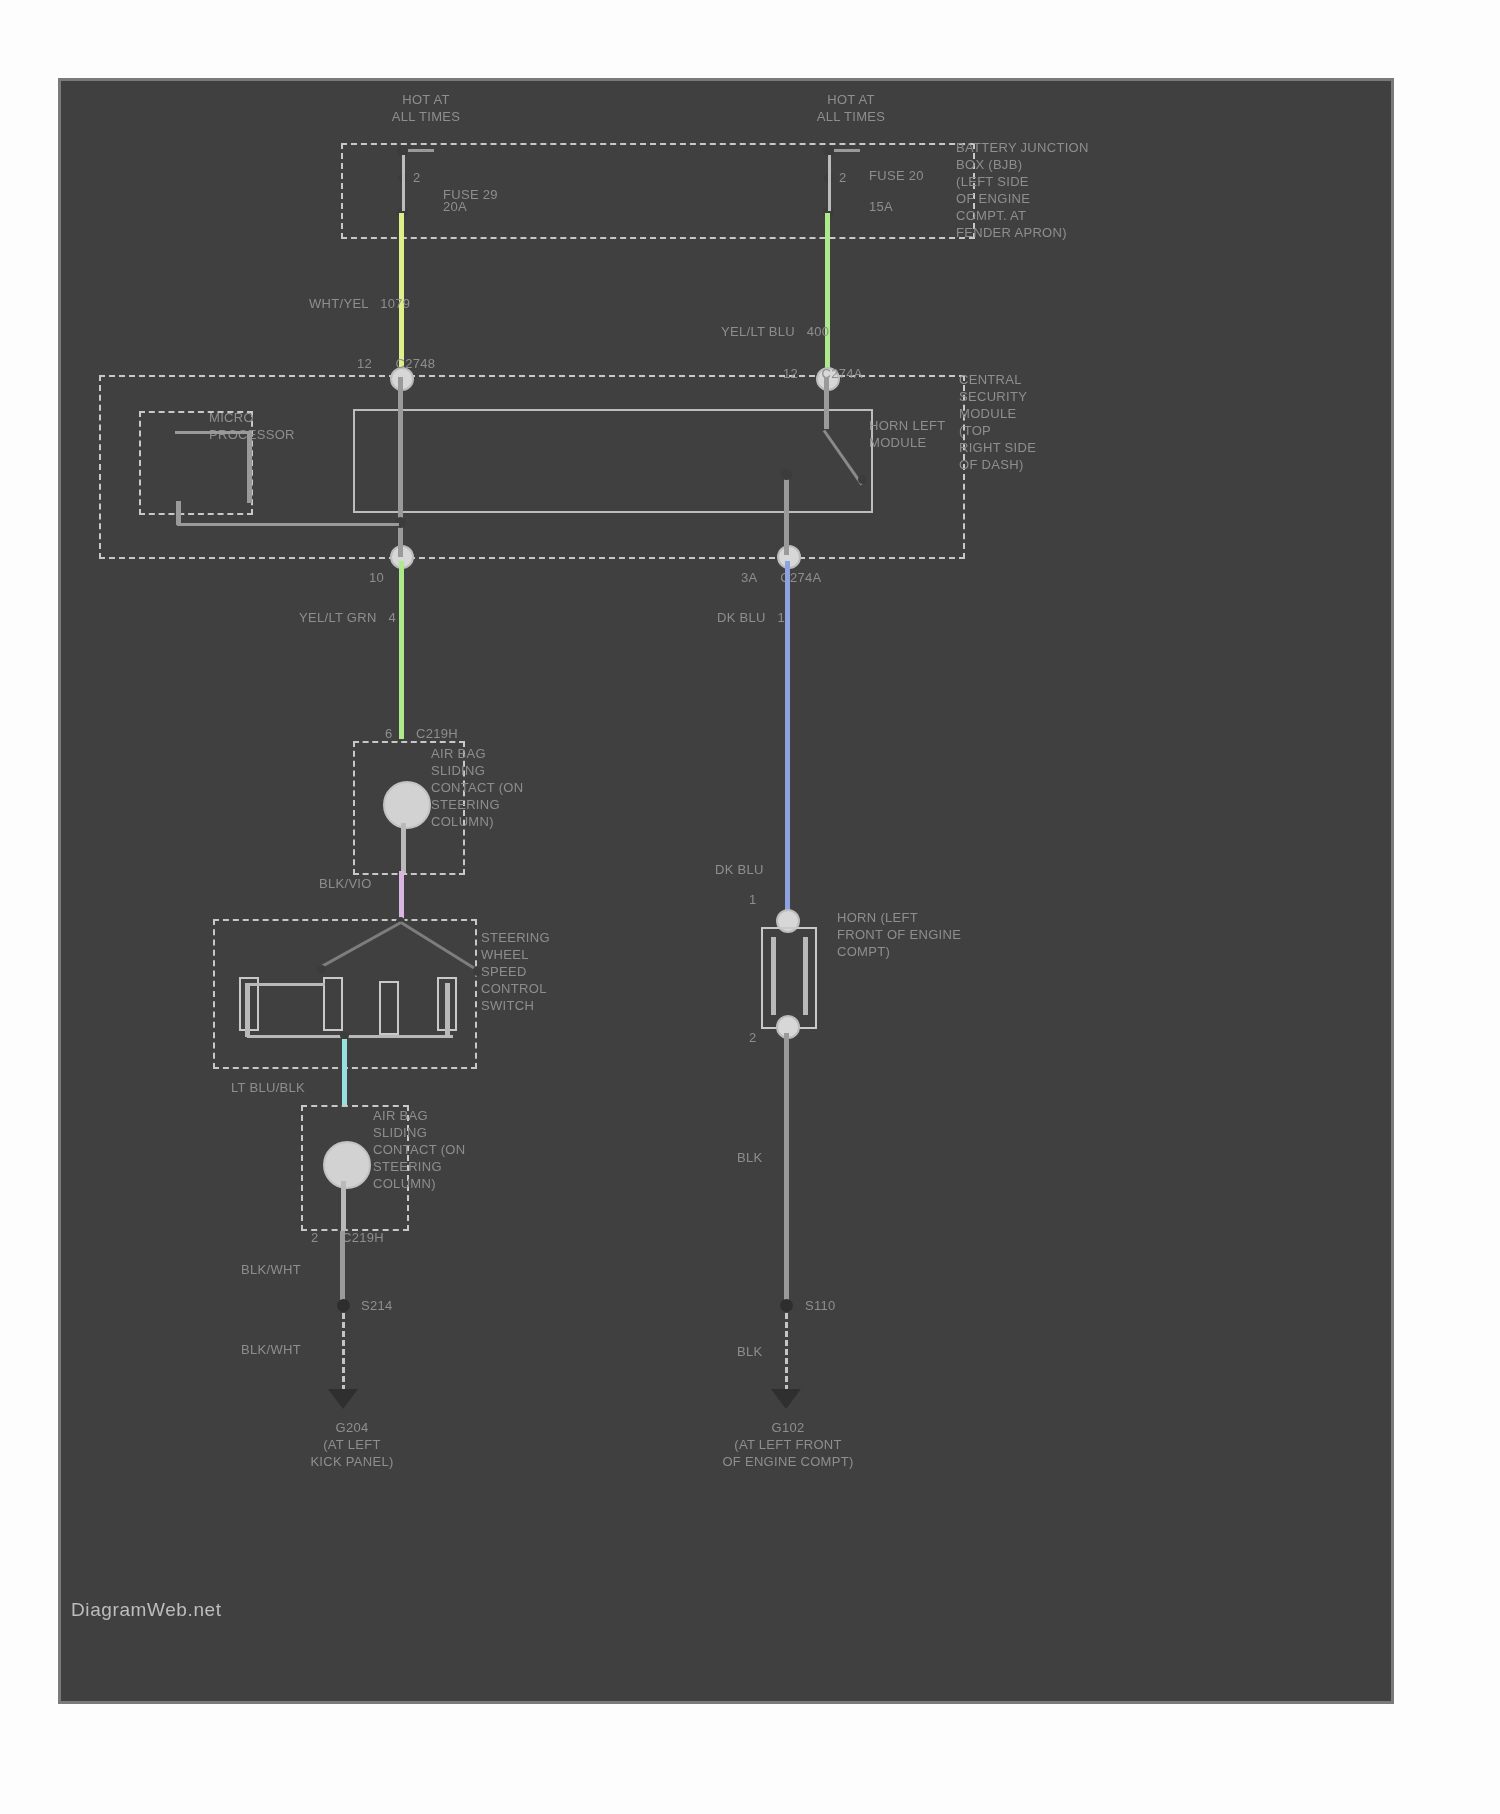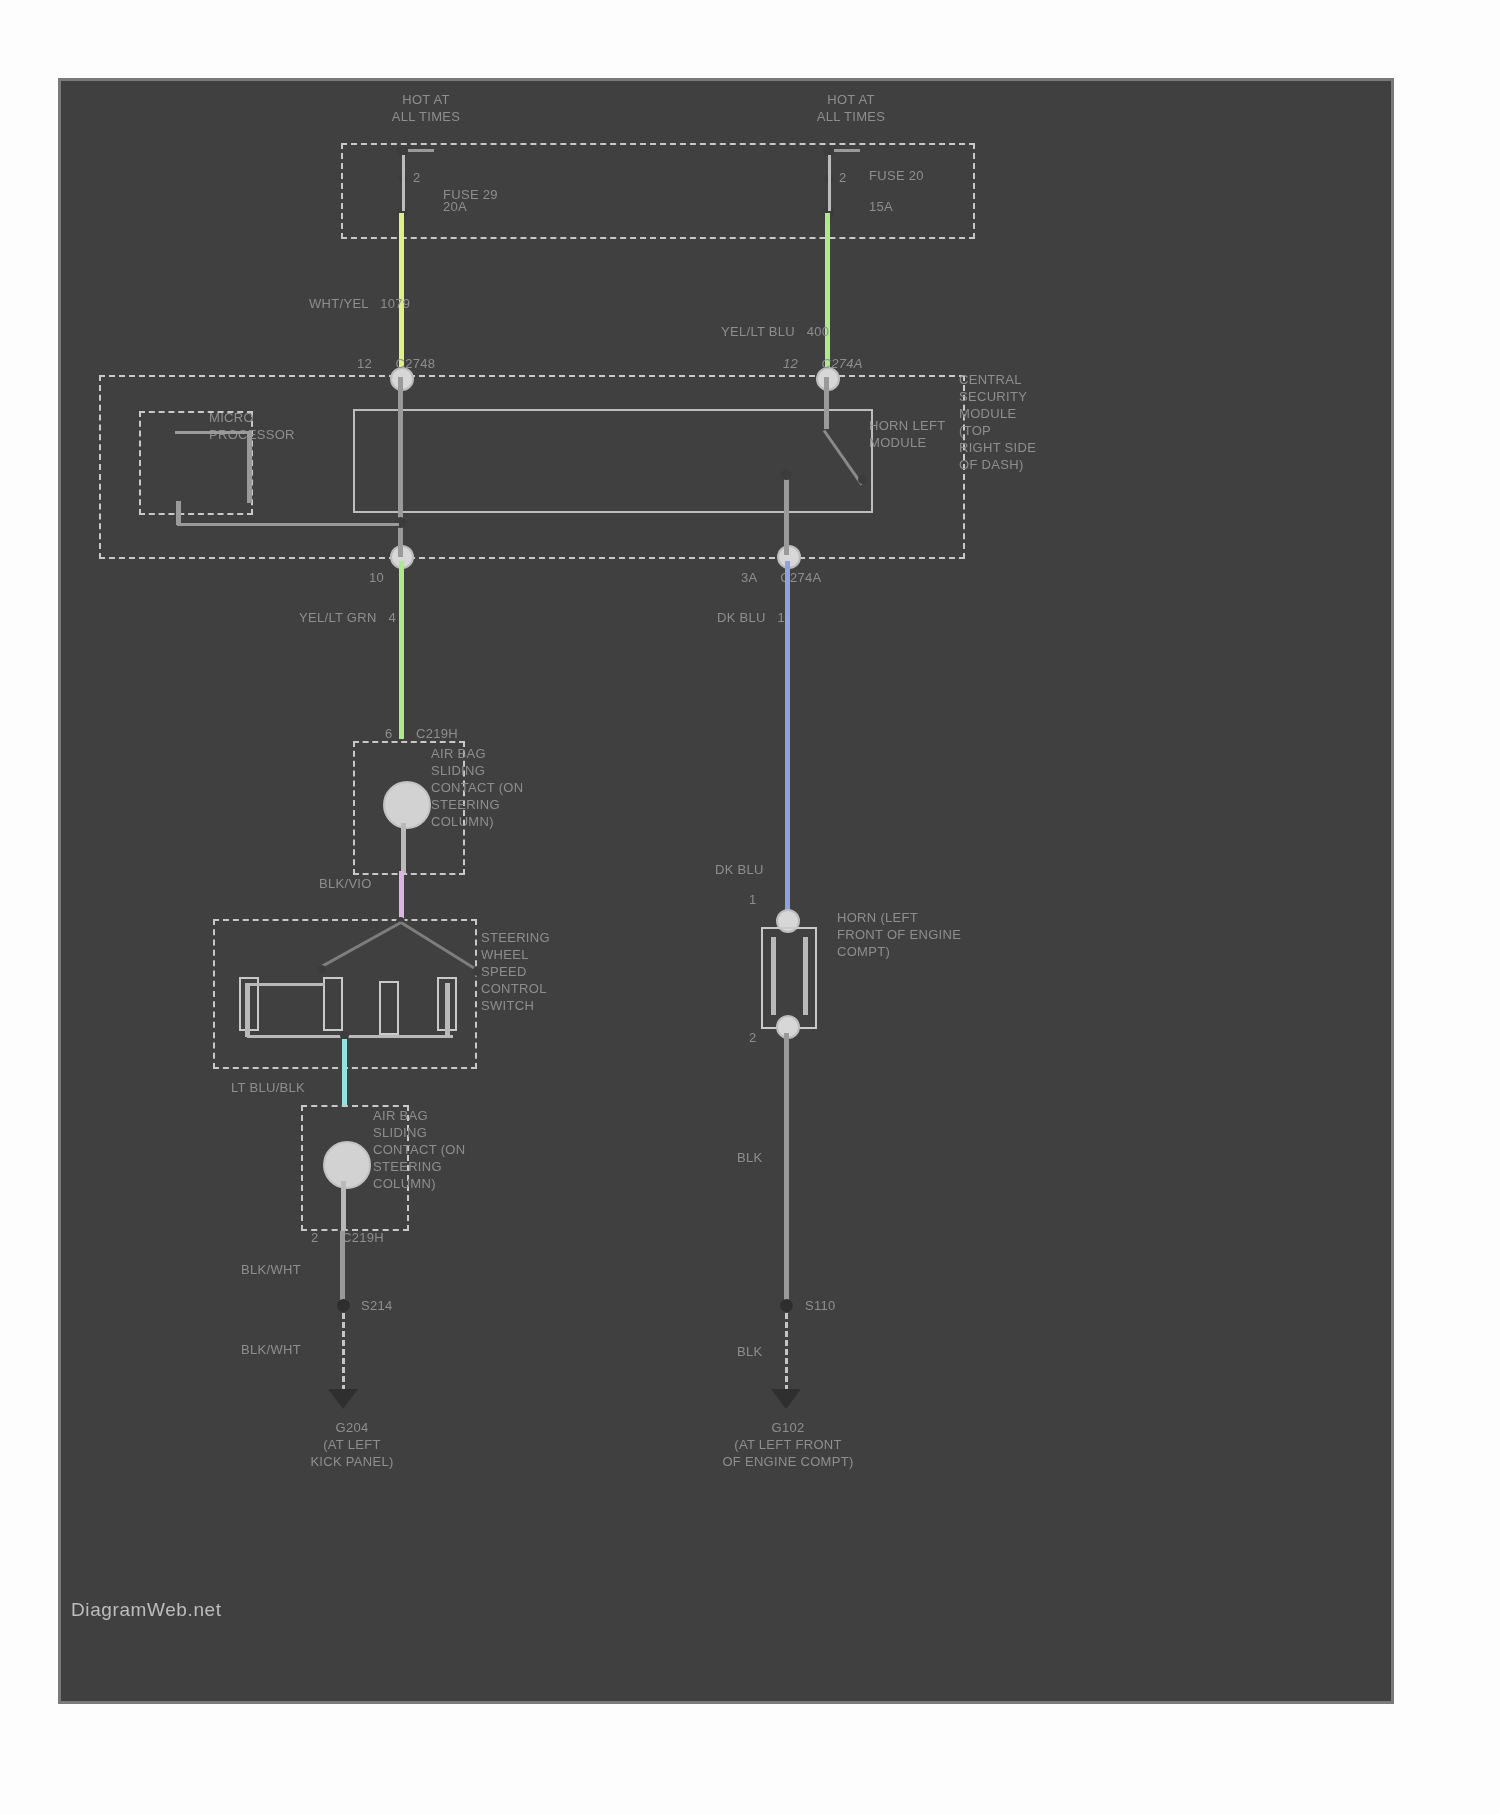--- a/index.html
+++ b/index.html
@@ -38,20 +38,26 @@
 
 <div id="page">
   <div id="frame">
 
     <div class="lbl" style="left:310px;top:10px;text-align:center;width:110px;">HOT AT
 ALL TIMES</div>
     <div class="lbl" style="left:735px;top:10px;text-align:center;width:110px;">HOT AT
 ALL TIMES</div>
 
     <div class="dash-box" style="left:280px;top:62px;width:630px;height:92px;"></div>
+    <div class="lbl" style="left:895px;top:58px;">BATTERY JUNCTION
+BOX (BJB)
+(LEFT SIDE
+OF ENGINE
+COMPT. AT
+FENDER APRON)</div>
 
     <div class="node" style="left:336px;top:64px;"></div>
     <div class="node sm" style="left:337px;top:93px;"></div>
     <div class="node" style="left:336px;top:126px;"></div>
     <div class="fusebar" style="left:341px;top:74px;height:56px;"></div>
     <div class="lbl" style="left:352px;top:88px;">2</div>
     <div class="lbl" style="left:382px;top:86px;margin-top:19px;">FUSE 29</div>
     <div class="lbl" style="left:382px;top:117px;">20A</div>
 
     <div class="node" style="left:762px;top:64px;"></div>
@@ -82,21 +88,21 @@
     <div class="dash-box" style="left:78px;top:330px;width:110px;height:100px;"></div>
     <div class="lbl" style="left:148px;top:328px;">MICRO
 PROCESSOR</div>
 
     <div class="solid-box" style="left:292px;top:328px;width:516px;height:100px;"></div>
 
     <div class="conn" style="left:329px;top:286px;"></div>
     <div class="lbl" style="left:296px;top:274px;">12      C2748</div>
 
     <div class="conn" style="left:755px;top:286px;"></div>
-    <div class="lbl" style="left:722px;top:274px;font-style:italic;">12      C274A</div>
+    <div class="lbl" style="left:722px;top:284px;">12      C274A</div>
 
     <div class="conn" style="left:329px;top:464px;"></div>
     <div class="lbl" style="left:308px;top:488px;">10</div>
 
     <div class="conn" style="left:716px;top:464px;"></div>
     <div class="lbl" style="left:680px;top:488px;">3A      C274A</div>
 
     <div class="wire w-v c-drk" style="left:337px;top:296px;height:180px;"></div>
     <div class="node" style="left:334px;top:436px;"></div>
 

